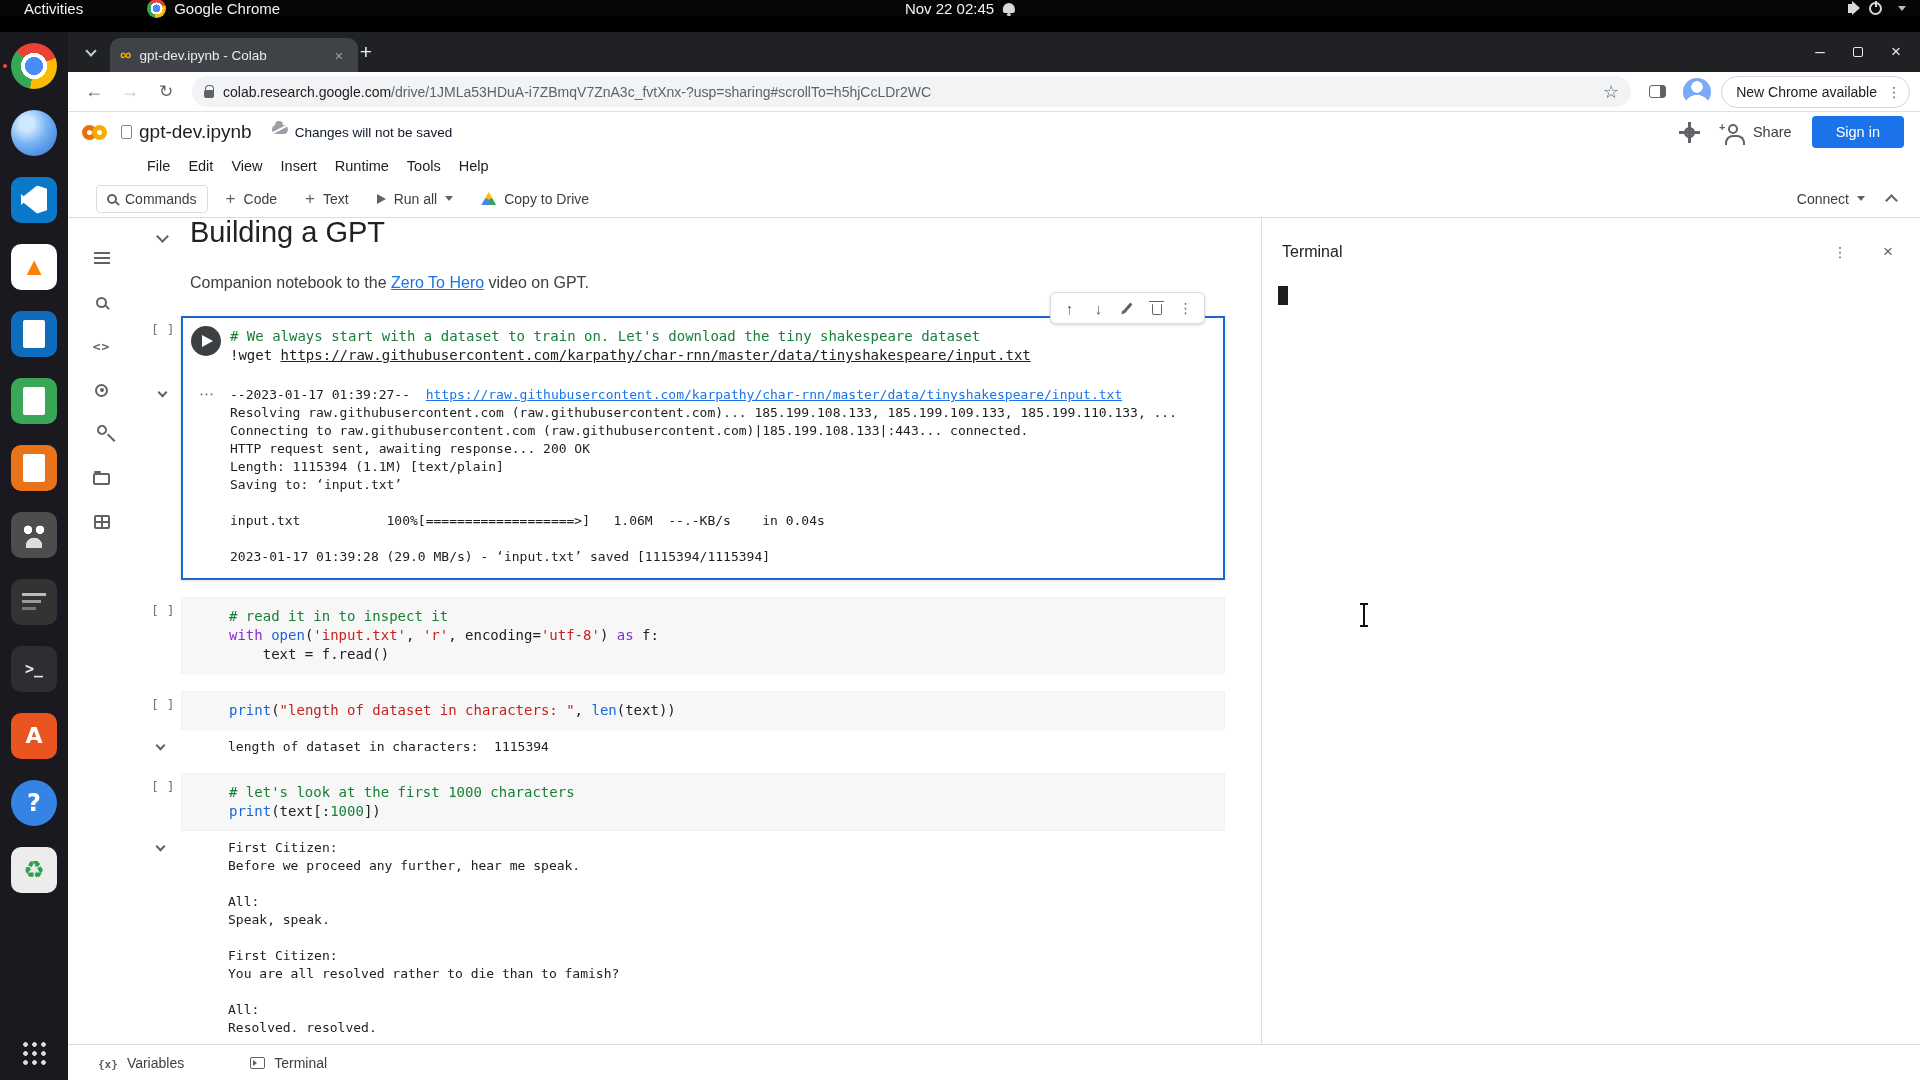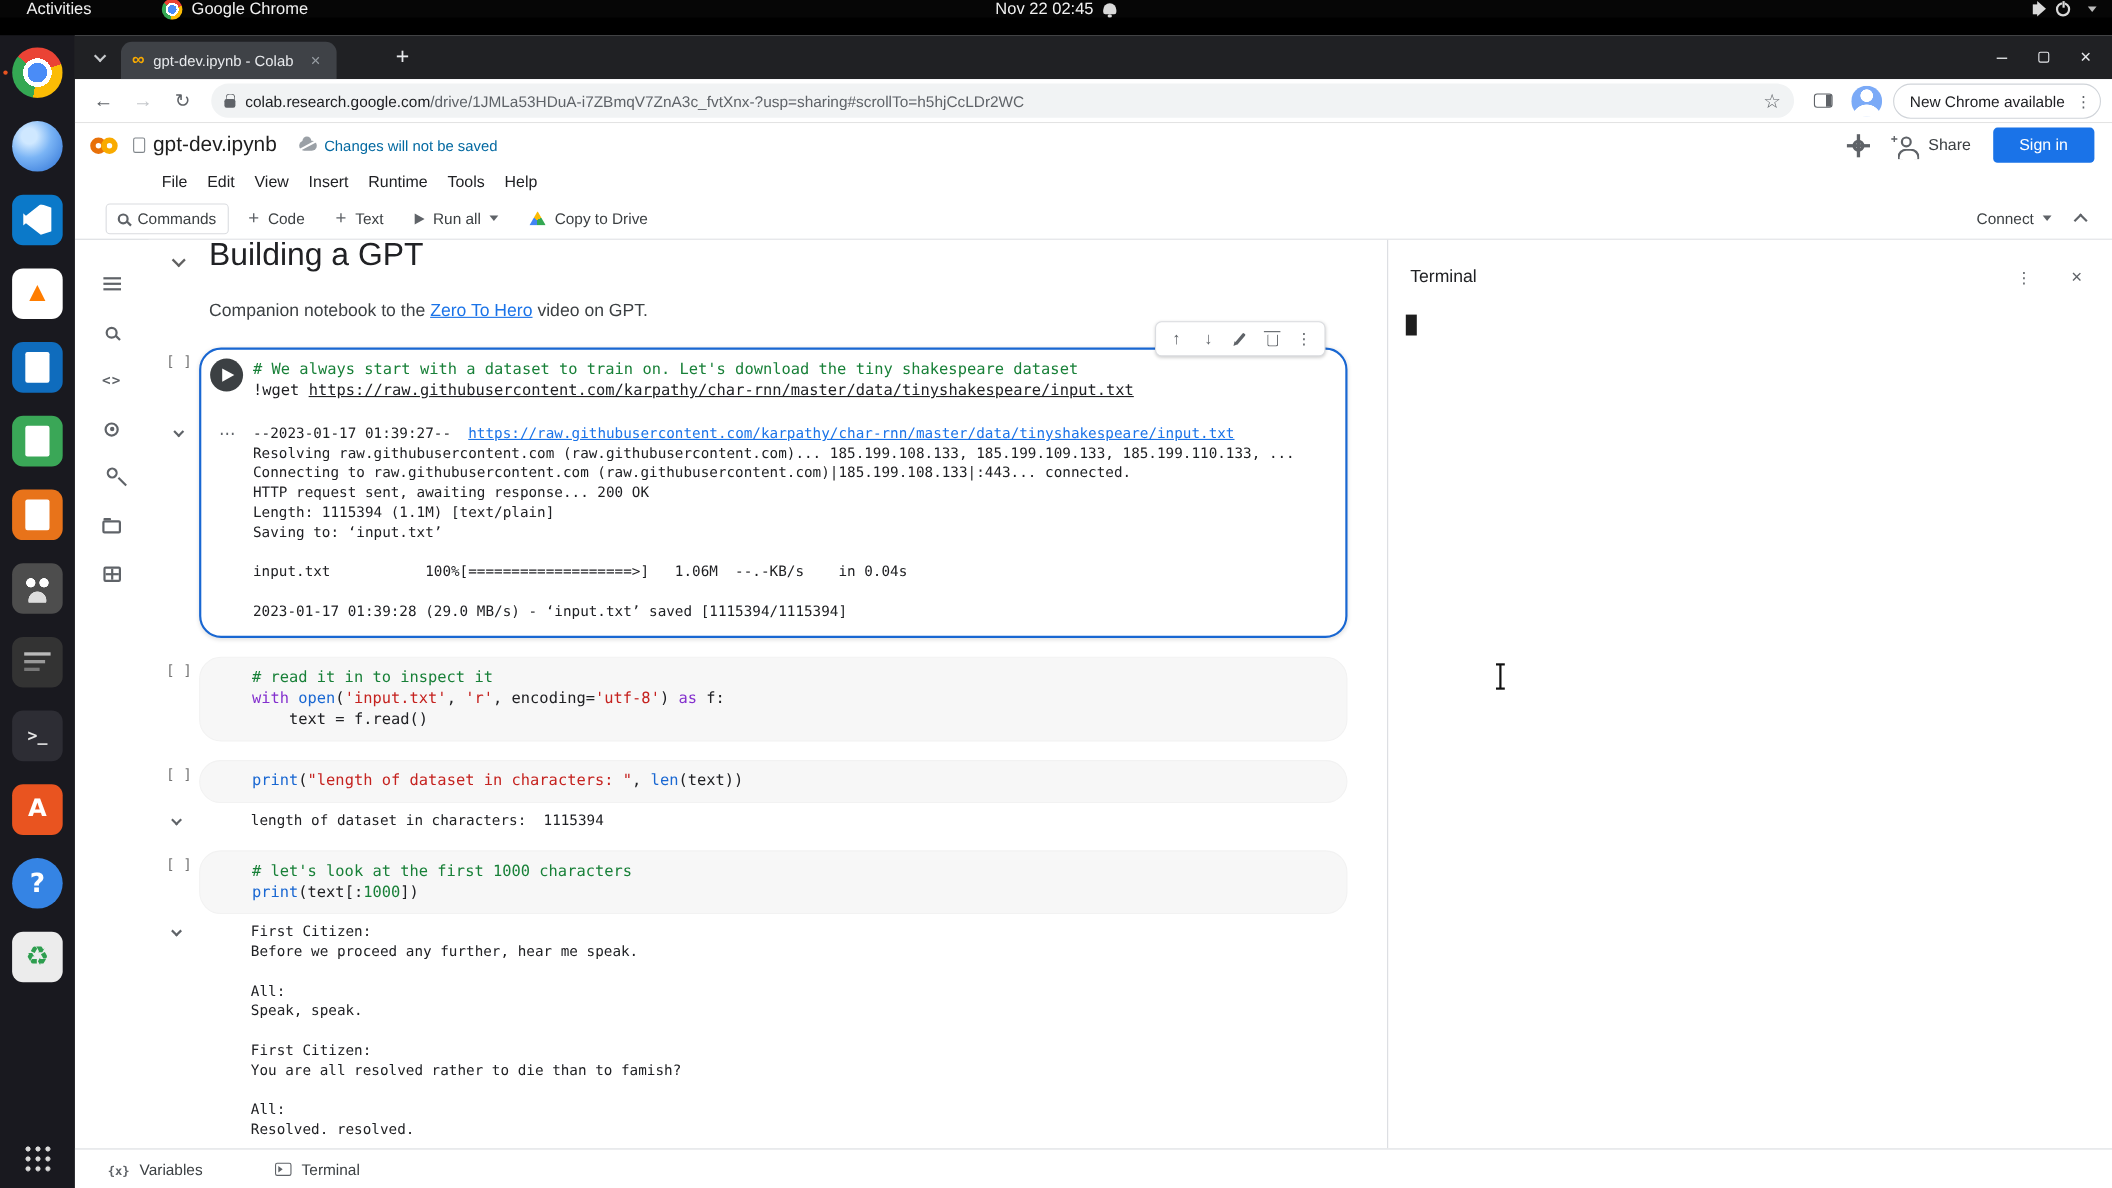--- a/index.html
+++ b/index.html
@@ -52,21 +52,21 @@
   .di-trash{background:#ececec;border-radius:10px}
   .di-trash::after{content:"\267B";color:#2e9e4f;font-size:24px;line-height:1}
   #show-apps{position:absolute;bottom:14px;left:0;width:68px;display:flex;justify-content:center}
   .apps-grid{width:25px;height:25px;background:radial-gradient(circle,#ddd 2px,transparent 2.6px);background-size:9px 9px;background-position:center}
 
   
   #window{position:absolute;left:68px;top:32px;right:0;bottom:0;background:#fff}
   #tabstrip{position:absolute;left:0;top:0;right:0;height:40px;background:#202124}
   .tabsearch{position:absolute;left:10px;bottom:8px;width:26px;height:24px;border-radius:6px;display:flex;align-items:center;justify-content:center}
   .chev{width:8px;height:8px;border-right:2px solid #c7cacd;border-bottom:2px solid #c7cacd;transform:rotate(45deg);margin-top:-3px}
-  .tab{position:absolute;left:42px;bottom:0;height:34px;width:196px;background:#3f4247;border-radius:10px 10px 0 0;display:flex;align-items:center;padding:0 10px;gap:8px}
+  .tab{position:absolute;left:42px;bottom:0;height:34px;width:248px;background:#3f4247;border-radius:10px 10px 0 0;display:flex;align-items:center;padding:0 10px;gap:8px}
   .favicon{color:#f9ab00;font-weight:bold;font-size:16px;line-height:1}
   .g-inf::before{content:"\221E"}
   .tab-title{color:#e8eaed;font-size:13.5px;white-space:nowrap;overflow:hidden;text-overflow:ellipsis;flex:1}
   .tab-close{color:#9aa0a6;font-size:15px;width:18px;height:18px;display:flex;align-items:center;justify-content:center;border-radius:50%}
   .g-close::before{content:"\00D7"}
   .newtab{position:absolute;left:284px;bottom:6px;width:28px;height:28px;color:#e8eaed;font-size:21px;display:flex;align-items:center;justify-content:center}
   .g-plus::before{content:"+"}
   .wincontrols{position:absolute;right:10px;top:0;height:40px;display:flex;align-items:center;gap:10px}
   .wc{width:28px;height:28px;display:flex;align-items:center;justify-content:center;color:#e8eaed;font-size:17px;border-radius:50%}
   .g-min::before{content:"\2013"}
@@ -94,21 +94,21 @@
 
   
   #colab{position:absolute;left:0;top:80px;right:0;bottom:0;background:#fff}
   .c-header{position:absolute;left:0;top:0;right:0;height:40px;display:flex;align-items:center;padding-left:14px}
   .colab-logo{display:flex;align-items:center;margin-right:10px}
   .ring{width:15px;height:15px;border-radius:50%}
   .ring.r1{border:5px solid #e8710a}
   .ring.r2{border:5px solid #f9ab00;margin-left:-5px}
   .ic-file{width:11px;height:14px;border:1.6px solid #80868b;border-radius:2px;margin:0 7px 0 4px}
   .c-filename{font-size:19px;color:#1f1f1f}
-  .savenote{display:flex;align-items:center;gap:7px;margin-left:20px;color:#0369a1;font-size:13.5px}
+  .savenote{display:flex;gap:7px;margin-left:20px;color:#0f172a;font-size:13.5px}
   .ic-cloudoff{width:16px;height:9px;background:#9aa0a6;border-radius:6px;position:relative}
   .ic-cloudoff::before{content:"";position:absolute;left:3px;top:-4px;width:8px;height:8px;border-radius:50%;background:#9aa0a6}
   .ic-cloudoff::after{content:"";position:absolute;left:-2px;top:3px;width:21px;height:2px;background:#fff;transform:rotate(-28deg)}
   .c-header-right{position:absolute;right:16px;top:0;height:40px;display:flex;align-items:center;gap:20px}
   .ic-gear{position:relative;width:11px;height:11px;border:3px solid #5f6368;border-radius:50%}
   .ic-gear::before{content:"";position:absolute;left:50%;top:50%;width:3px;height:21px;margin:-10.5px 0 0 -1.5px;background:#5f6368}
   .ic-gear::after{content:"";position:absolute;left:50%;top:50%;width:21px;height:3px;margin:-1.5px 0 0 -10.5px;background:#5f6368}
   .gearwrap{width:24px;height:24px;display:flex;align-items:center;justify-content:center}
   .sharebtn{display:flex;align-items:center;gap:9px;color:#3c4043;font-size:14.5px}
   .ic-share{position:relative;width:10px;height:10px;border:2px solid #5f6368;border-radius:50%;margin-top:-6px}
@@ -153,21 +153,21 @@
   #nbwrap{position:absolute;left:67px;right:659px;top:0;bottom:0;overflow:hidden;background:#fff}
   .md-head{position:relative;height:42px;overflow:hidden}
   .md-head h1{font-size:29px;font-weight:500;color:#202124;line-height:48px;margin-top:-10px;padding-left:55px}
   .hd-chev{position:absolute;left:23px;top:14px;width:9px;height:9px;border-right:2px solid #616161;border-bottom:2px solid #616161;transform:rotate(45deg)}
   .md-para{padding-left:55px;margin-top:14px;font-size:16px;color:#3c4043}
   .md-para .lnk{color:#1a73e8;text-decoration:underline}
   #cells{margin-top:24px}
   .cellrow{display:flex;margin-bottom:17px;position:relative}
   .gutter{width:46px;flex:none;padding-left:16px;padding-top:6px;font:13px "DejaVu Sans Mono",monospace;color:#757575}
   .cellmain{flex:1;margin-right:36px;position:relative;min-width:0}
-  .cellbox{background:#f7f7f7;border:1px solid #f2f2f2;border-radius:20px;position:relative}
+  .cellbox{background:#f7f7f7;border:1px solid #f2f2f2;border-radius:0;position:relative}
   .cellbox.focused{background:#fff;border:2px solid #1967d2;box-shadow:0 1px 4px rgba(0,0,0,.12)}
   .playbtn{position:absolute;left:8px;top:8px;width:30px;height:30px;border-radius:50%;background:#3c4043;display:flex;align-items:center;justify-content:center}
   .playtri{width:0;height:0;border-left:11px solid #fff;border-top:6.5px solid transparent;border-bottom:6.5px solid transparent;margin-left:3px}
   pre.code{margin:0;padding:9px 14px 9px 47px;font:14px/19px "DejaVu Sans Mono",monospace;color:#202124;overflow:hidden}
   .cl{white-space:pre;min-height:19px}
   .tok-pln{color:#202124}
   .tok-com{color:#188038}
   .tok-str{color:#c5221f}
   .tok-kw{color:#8430ce}
   .tok-fn{color:#1967d2}

